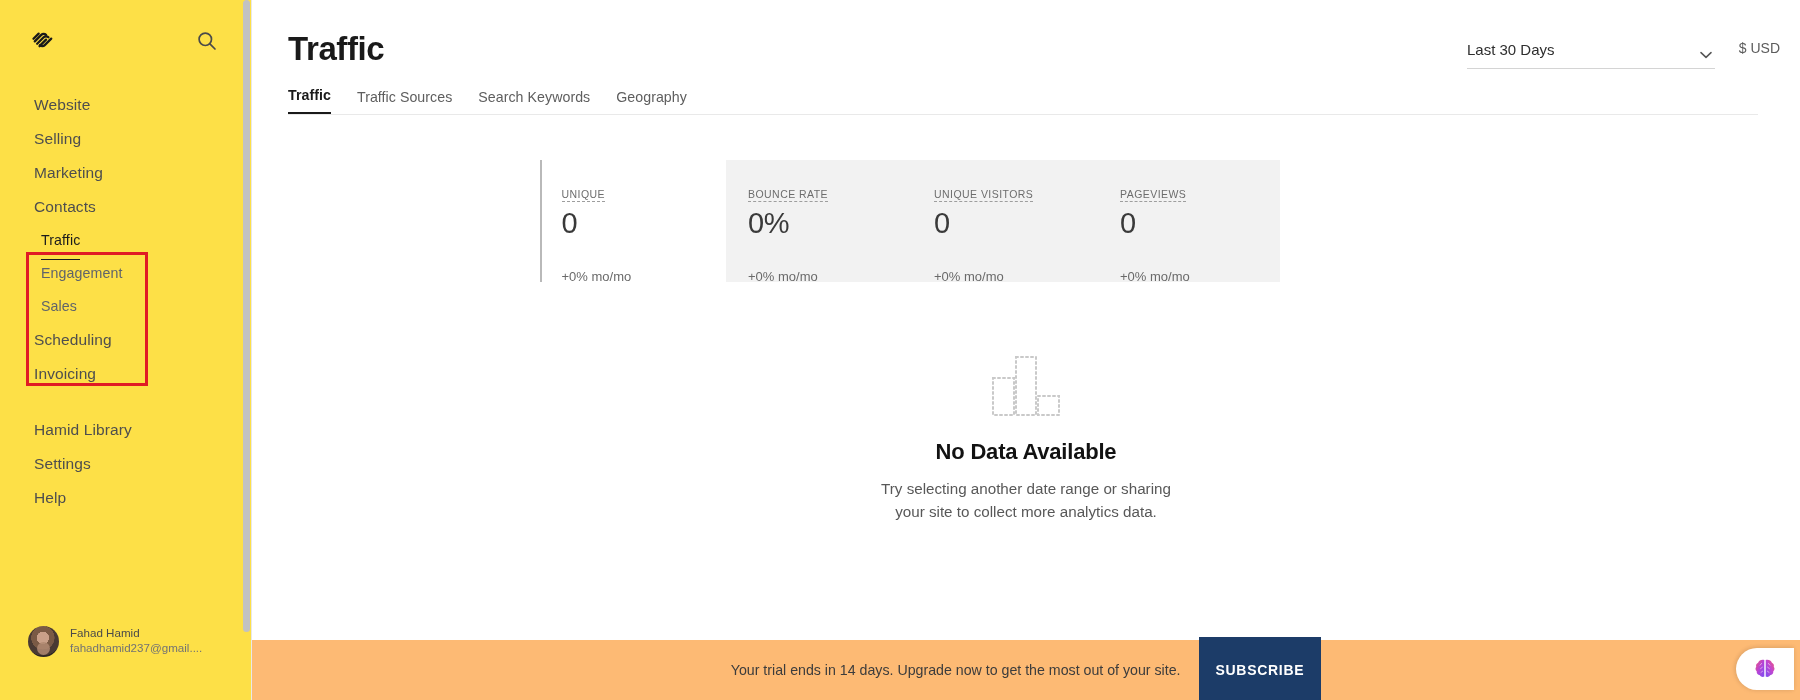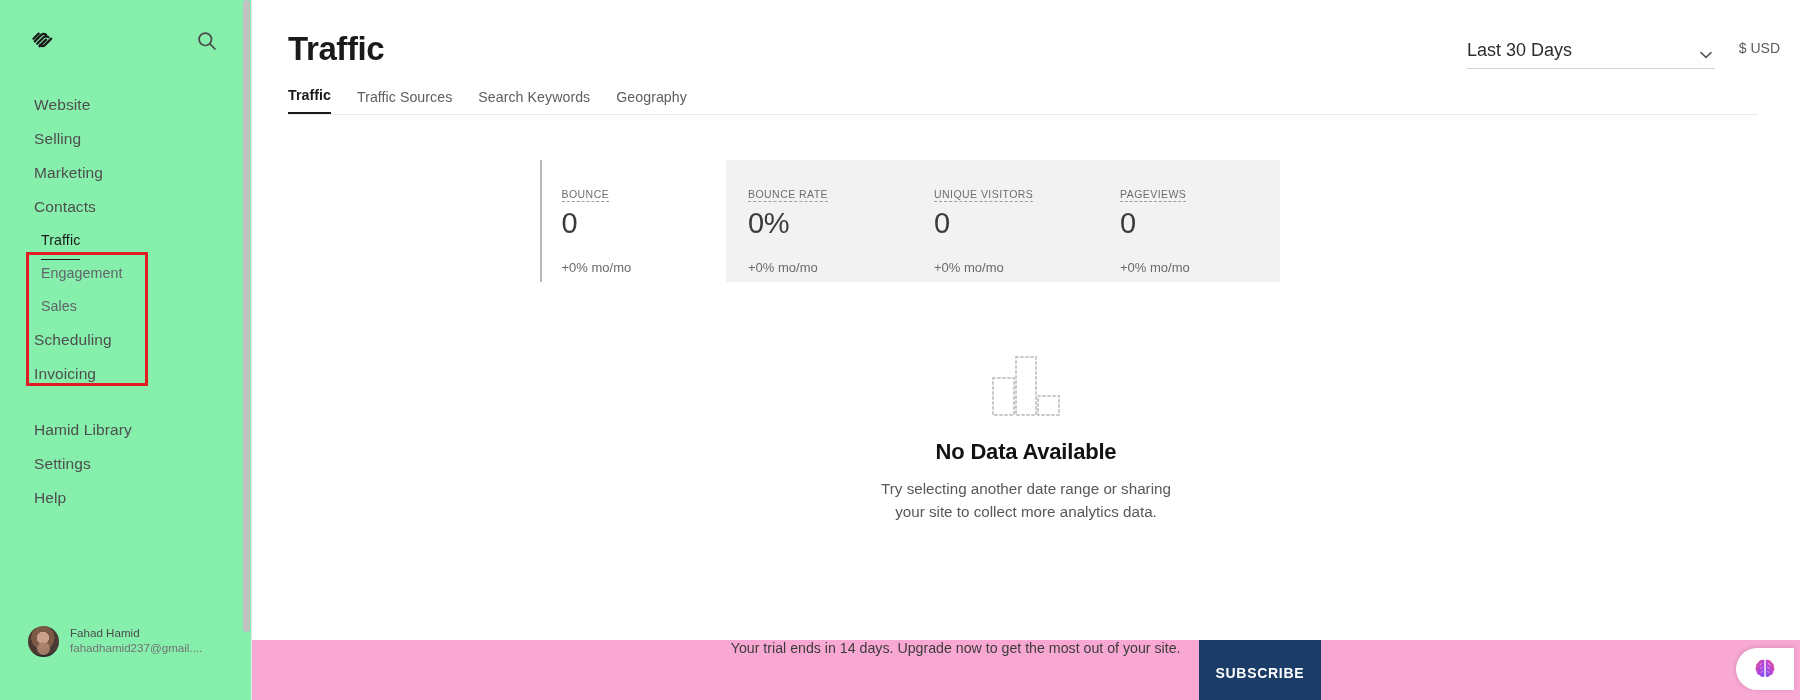--- a/index.html
+++ b/index.html
@@ -9,21 +9,21 @@
     background: #ffffff;
     font-family: "Liberation Sans", "DejaVu Sans", sans-serif;
     -webkit-font-smoothing: antialiased;
   }
   .app { position: relative; width: 1800px; height: 700px; }
 
   
   .sidebar {
     position: absolute; left: 0; top: 0;
     width: 252px; height: 700px;
-    background: #86efac;
+    background: #fde047;
     border-right: 1px solid #e8e8e8;
   }
   .sidebar-top {
     position: relative;
     height: 78px;
   }
   .logo {
     position: absolute; left: 30px; top: 27px;
     width: 26px; height: 26px;
   }
@@ -106,21 +106,21 @@
   .range-wrap {
     position: absolute; right: 85px; top: 38px;
     width: 248px;
   }
   .range-select {
     position: relative;
     border-bottom: 1px solid #d4d4d4;
     height: 31px;
     cursor: pointer;
   }
-  .range-value { font-size: 18px; color: #2e2e2e; line-height: 24px; }
+  .range-value { font-size: 15px; color: #2e2e2e; line-height: 24px; }
   .chev {
     position: absolute; right: 4px; top: 7px;
     width: 11px; height: 7px;
   }
   .currency {
     position: absolute; right: 20px; top: 40px;
     font-size: 14px; color: #5c5c5c;
   }
 
   .tabs {
@@ -165,21 +165,21 @@
     letter-spacing: .45px;
     border-bottom: 1px dashed #9e9e9e;
     display: inline-block; padding-bottom: 1px;
   }
   .card-value {
     font-size: 29px; color: #3a3a3a; font-weight: 400;
     margin-top: 7px; line-height: 1;
     letter-spacing: -.3px;
   }
   .card-delta {
-    font-size: 13px; color: #6a6a6a; margin-top: 22px;
+    font-size: 13px; color: #6a6a6a; margin-top: 31px;
   }
 
   
   .empty {
     position: absolute; left: 0; top: 355px;
     width: 1548px; text-align: center;
   }
   .empty-icon { width: 70px; height: 62px; margin: 0 auto 22px; display: block; }
   .empty-title {
     font-size: 22px; font-weight: 700; color: #121212;
@@ -188,22 +188,22 @@
   }
   .empty-sub {
     margin-top: 12px;
     font-size: 15.2px; color: #585858; line-height: 1.52;
   }
 
   
   .banner {
     position: absolute; left: 252px; bottom: 0;
     width: 1548px; height: 60px;
-    background: #f9a8d4;
-    display: flex; justify-content: center;
+    background: #fdba74;
+    display: flex; align-items: center; justify-content: center;
     gap: 18px;
   }
   .banner-text { font-size: 14.2px; color: #3c3c3c; }
   .subscribe-btn {
     background: #1c3c68; color: #ffffff;
     font-size: 14px; font-weight: 700; letter-spacing: .7px;
     padding: 25px 17px; border: none; cursor: pointer;
     font-family: inherit;
   }
   .ai-pill {
@@ -301,21 +301,21 @@
     <div class="tabs">
       <div class="tab active">Traffic</div>
       <div class="tab">Traffic Sources</div>
       <div class="tab">Search Keywords</div>
       <div class="tab">Geography</div>
     </div>
     <div class="tabs-rule"></div>
 
     <div class="cards">
       <div class="card active">
-        <div class="card-label">BOUNCE</div>
+        <div class="card-label">UNIQUE</div>
         <div class="card-value">0</div>
         <div class="card-delta">+0% mo/mo</div>
       </div>
       <div class="card">
         <div class="card-label">BOUNCE RATE</div>
         <div class="card-value">0%</div>
         <div class="card-delta">+0% mo/mo</div>
       </div>
       <div class="card">
         <div class="card-label">UNIQUE VISITORS</div>

